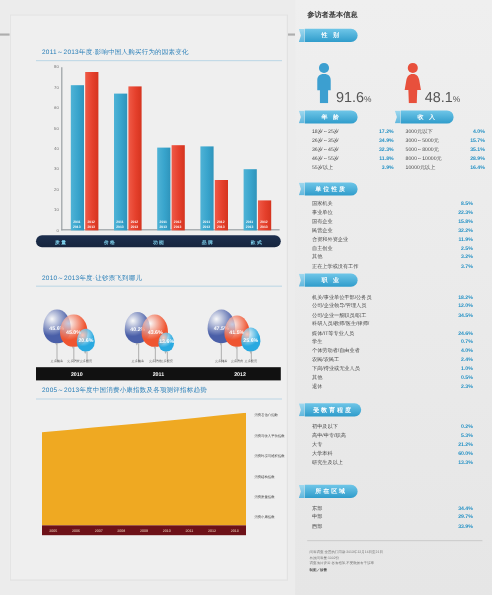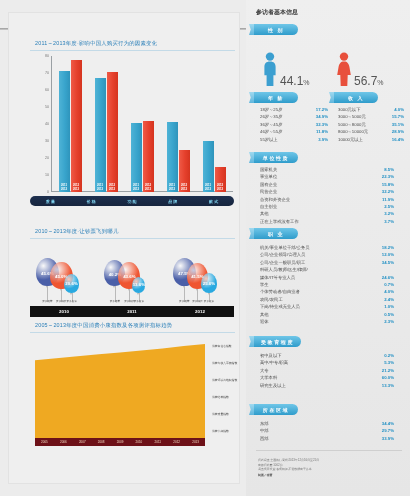--- a/index.html
+++ b/index.html
@@ -357,28 +357,28 @@
 
     <div class="ribbon" style="left:8px;top:24px;">
       <span>性 别</span>
     </div>
     <div class="gender-wrap">
       <svg class="fig" style="left:2px;width:16px;height:34px;" viewBox="0 0 16 34">
         <circle cx="8" cy="4.6" r="4.2" fill="#3c9fd0"></circle>
         <path d="M8 9.6c-4 0-5.6 2.2-5.6 5.4v8.2h2.2V34h6.8V23.2h2.2V15c0-3.2-1.6-5.4-5.6-5.4z" fill="#3c9fd0"></path>
       </svg>
       <div class="pct" style="left:20px;">
-        <span>44.1</span><em>%</em>
+        <span>91.6</span><em>%</em>
       </div>
       <svg class="fig" style="left:76px;width:16px;height:34px;" viewBox="0 0 16 34">
         <circle cx="8" cy="4.6" r="4.2" fill="#e8503c"></circle>
         <path d="M8 9.6c-3.4 0-4.6 2-5.4 5.2L1.2 23h3.1l.4 11h6.6l.4-11h3.1l-1.4-8.2c-.8-3.2-2-5.2-5.4-5.2z" fill="#e8503c"></path>
       </svg>
       <div class="pct" style="left:94px;">
-        <span>56.7</span><em>%</em>
+        <span>48.1</span><em>%</em>
       </div>
     </div>
 
     <div class="ribbon" style="left:8px;top:92px;">
       <span>年 龄</span>
     </div>
     <div class="rows" style="left:14px;top:106px;width:68px;" id="rows-age">
         <div class="row">
           <span class="lab">18岁～25岁</span>
           <span class="val">17.2%</span>

